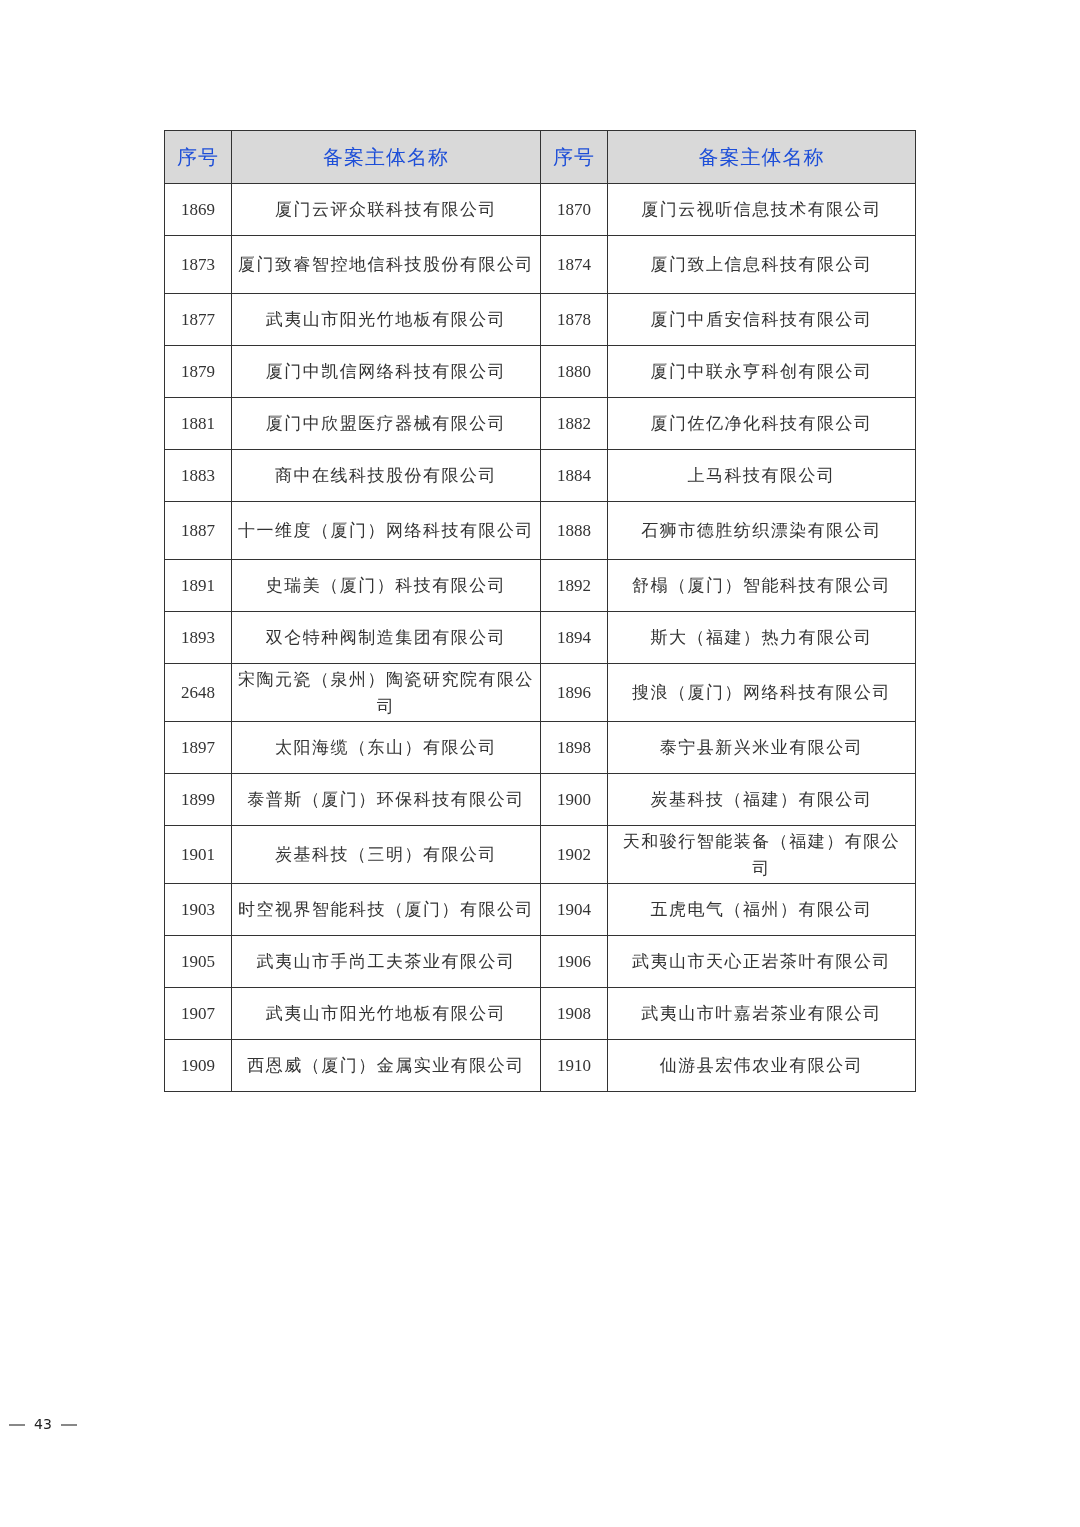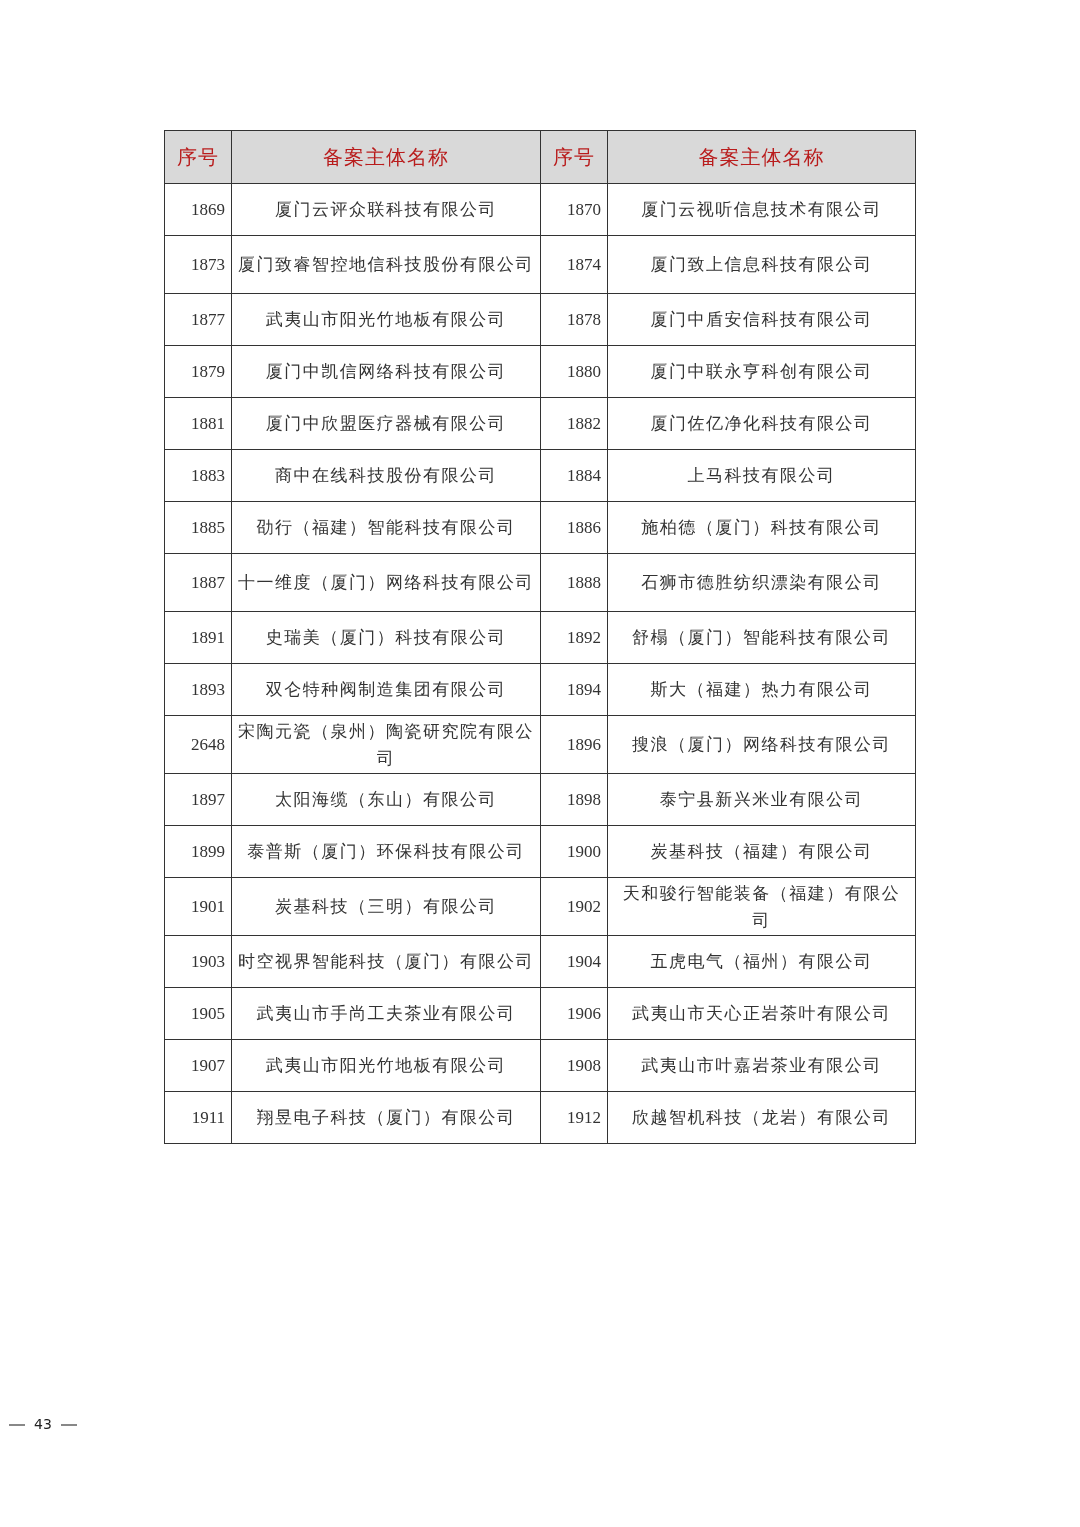--- a/index.html
+++ b/index.html
@@ -1,22 +1,22 @@
 <!DOCTYPE html>
 <html><head>
 <meta charset="utf-8">
 <style>
   html, body { margin: 0; padding: 0; background: #ffffff; }
   body { width: 1080px; height: 1527px; position: relative; font-family: "DejaVu Serif", "Liberation Serif", serif; color: #222; }
   .page { position: absolute; left: 0; top: 0; width: 1080px; height: 1527px; }
   table.reg { position: absolute; left: 164px; top: 130px; width: 752px; border-collapse: collapse; table-layout: fixed; }
   table.reg th, table.reg td { border: 1.3px solid #333; text-align: center; vertical-align: middle; padding: 0 6px; }
-  table.reg th { background: #d9d9d9; height: 52px; font-family: "DejaVu Sans", "Liberation Sans", sans-serif; font-size: 20px; font-weight: normal; color: #b91c1c; letter-spacing: 1px; }
+  table.reg th { background: #d9d9d9; height: 52px; font-family: "DejaVu Sans", "Liberation Sans", sans-serif; font-size: 20px; font-weight: normal; color: #1d4ed8; letter-spacing: 1px; }
   table.reg td { font-size: 17px; color: #333; letter-spacing: 1.5px; line-height: 27px; }
-  table.reg td.num { font-family: "Liberation Serif", "DejaVu Serif", serif; font-size: 17px; letter-spacing: 0; text-align: right; }
+  table.reg td.num { font-family: "Liberation Serif", "DejaVu Serif", serif; font-size: 17px; letter-spacing: 0; }
   col.c-num { width: 67px; }
   col.c-name1 { width: 309px; }
   col.c-name2 { width: 308px; }
   tr.h1 td { height: 51px; }
   tr.h2 td { height: 57px; }
   .footer { position: absolute; top: 1416px; left: 0; width: 1080px; font-family: "DejaVu Sans", "Liberation Sans", sans-serif; font-size: 14px; color: #222; }
   .footer .dash { display: inline-block; width: 16px; height: 1.5px; background: #888; vertical-align: middle; margin: 0 9px; }
 </style>
 </head>
 <body>
@@ -67,26 +67,20 @@
           <td>厦门中欣盟医疗器械有限公司</td>
           <td class="num">1882</td>
           <td>厦门佐亿净化科技有限公司</td>
         </tr>
         <tr class="h1">
           <td class="num">1883</td>
           <td>商中在线科技股份有限公司</td>
           <td class="num">1884</td>
           <td>上马科技有限公司</td>
         </tr>
-        <tr class="h1">
-          <td class="num">1885</td>
-          <td>劭行（福建）智能科技有限公司</td>
-          <td class="num">1886</td>
-          <td>施柏德（厦门）科技有限公司</td>
-        </tr>
         <tr class="h2">
           <td class="num">1887</td>
           <td>十一维度（厦门）网络科技有限公司</td>
           <td class="num">1888</td>
           <td>石狮市德胜纺织漂染有限公司</td>
         </tr>
         <tr class="h1">
           <td class="num">1891</td>
           <td>史瑞美（厦门）科技有限公司</td>
           <td class="num">1892</td>
@@ -134,24 +128,24 @@
           <td class="num">1906</td>
           <td>武夷山市天心正岩茶叶有限公司</td>
         </tr>
         <tr class="h1">
           <td class="num">1907</td>
           <td>武夷山市阳光竹地板有限公司</td>
           <td class="num">1908</td>
           <td>武夷山市叶嘉岩茶业有限公司</td>
         </tr>
         <tr class="h1">
-          <td class="num">1911</td>
-          <td>翔昱电子科技（厦门）有限公司</td>
-          <td class="num">1912</td>
-          <td>欣越智机科技（龙岩）有限公司</td>
+          <td class="num">1909</td>
+          <td>西恩威（厦门）金属实业有限公司</td>
+          <td class="num">1910</td>
+          <td>仙游县宏伟农业有限公司</td>
         </tr>
       </tbody>
   </table>
 
   <div class="footer">
     <span class="dash"></span><span>43</span><span class="dash"></span>
   </div>
 </div>
 
 </body></html>

